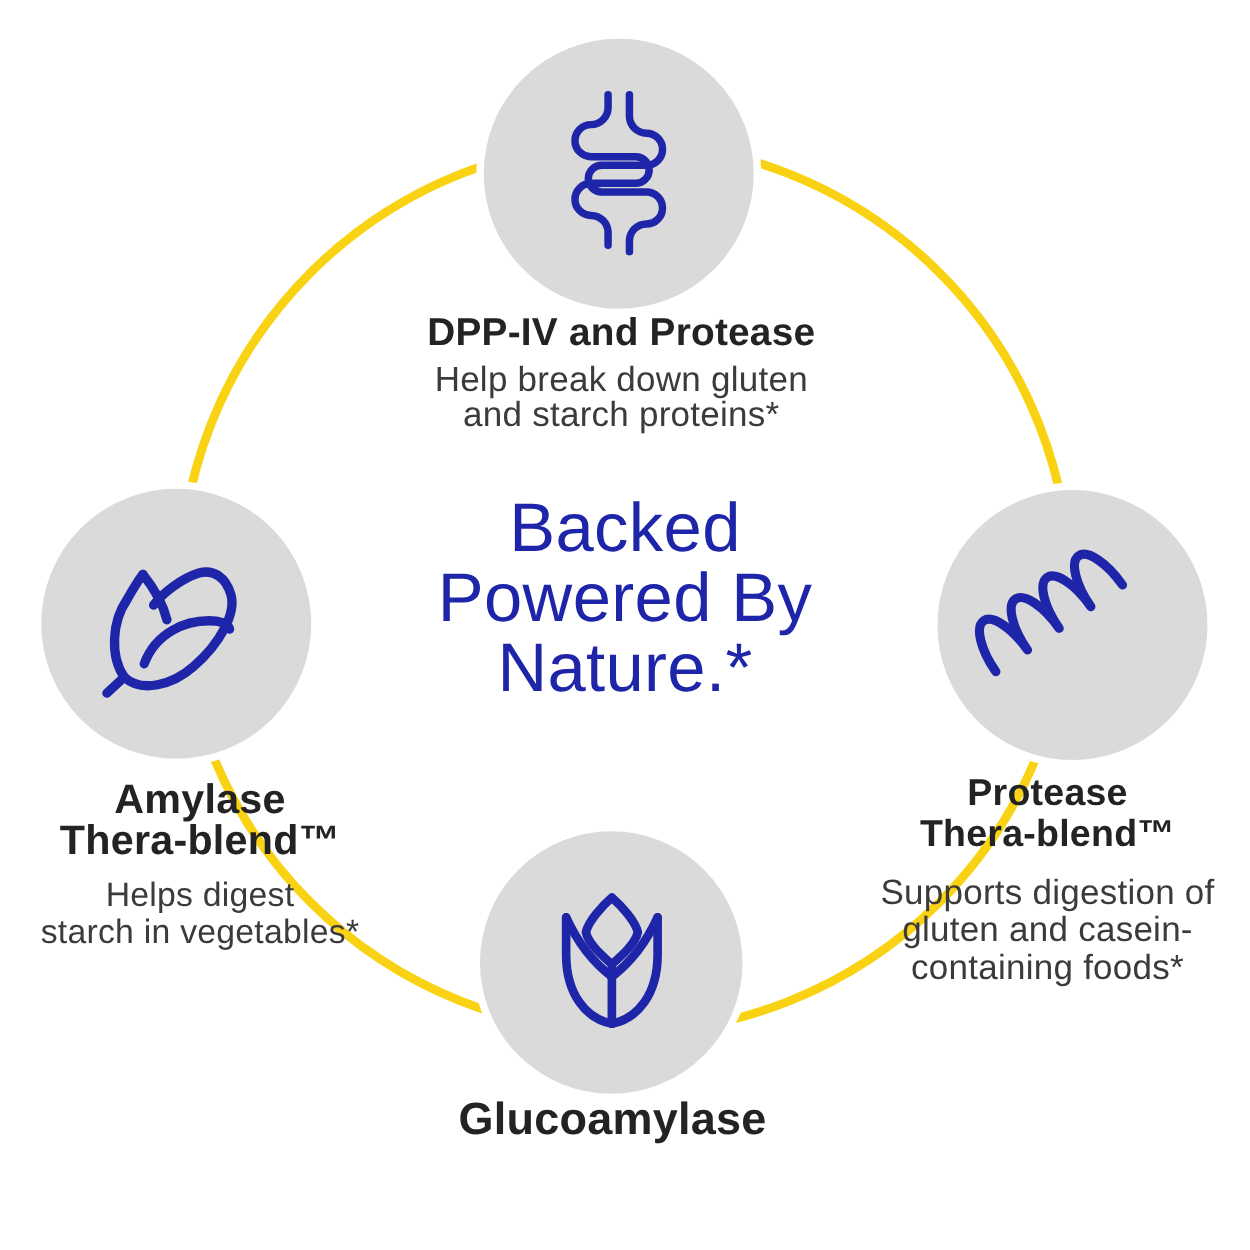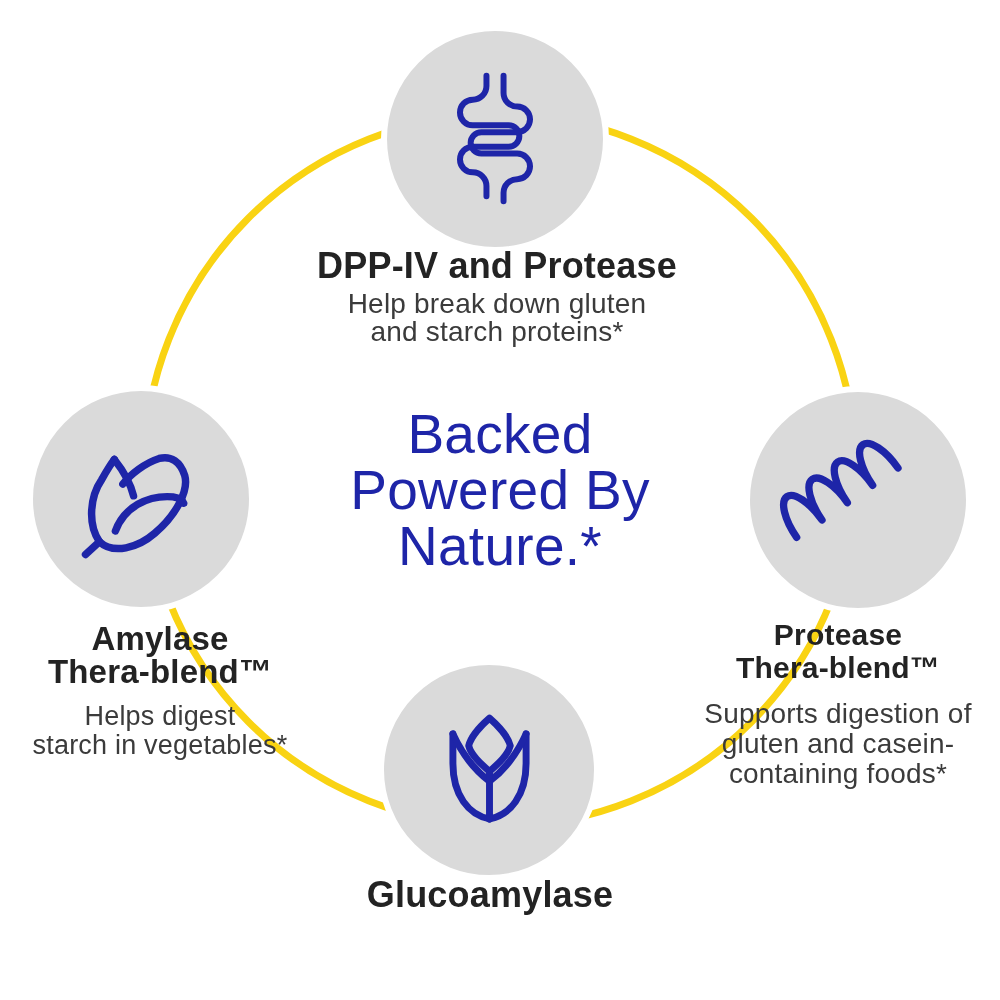--- a/index.html
+++ b/index.html
@@ -25,21 +25,21 @@
     border:6px solid var(--background);border-radius:50%;
     display:flex;align-items:center;justify-content:center;box-sizing:content-box;
   }
   .node svg{display:block;}
   .icon{fill:none;stroke:var(--brand_blue);stroke-linecap:round;stroke-linejoin:round;}
   
   .tblock{position:absolute;z-index:2;text-align:center;}
   .tl{white-space:nowrap;}
   .node-title{font-weight:bold;color:var(--heading_color);letter-spacing:.2px;}
   .node-desc{color:var(--body_color);letter-spacing:.2px;}
-  .top-text   .node-title{font-size:36px;line-height:36px;}
+  .top-text   .node-title{font-size:31px;line-height:36px;}
   .top-text   .node-desc{font-size:28px;line-height:28px;margin-top:6px;}
   .left-text  .node-title{font-size:33px;line-height:33px;}
   .left-text  .node-desc{font-size:27px;line-height:29px;margin-top:14px;}
   .right-text .node-title{font-size:30px;line-height:33px;}
   .right-text .node-desc{font-size:28px;line-height:30px;margin-top:15px;}
   .bottom-text .node-title{font-size:36px;line-height:38px;}
   .bottom-text .node-desc{font-size:29px;line-height:28px;margin-top:8px;}
   .center-text{
     color:var(--brand_blue);font-size:55px;line-height:56px;font-weight:normal;
     letter-spacing:.3px;
@@ -91,21 +91,21 @@
   <div class="tblock top-text" style="left:257px;top:248px;width:480px;">
     <div class="node-title">
       <div class="tl">DPP-IV and Protease</div>
     </div>
     <div class="node-desc">
       <div class="tl">Help break down gluten</div>
       <div class="tl">and starch proteins*</div>
     </div>
   </div>
 
-  <div class="tblock center-text" style="left:280px;top:406px;width:440px;">
+  <div class="tblock center-text" style="left:280px;top:394px;width:440px;">
     <div class="tl">Backed</div>
     <div class="tl">Powered By</div>
     <div class="tl">Nature.*</div>
   </div>
 
   <div class="tblock left-text" style="left:-10px;top:622px;width:340px;">
     <div class="node-title">
       <div class="tl">Amylase</div>
       <div class="tl">Thera-blend™</div>
     </div>

